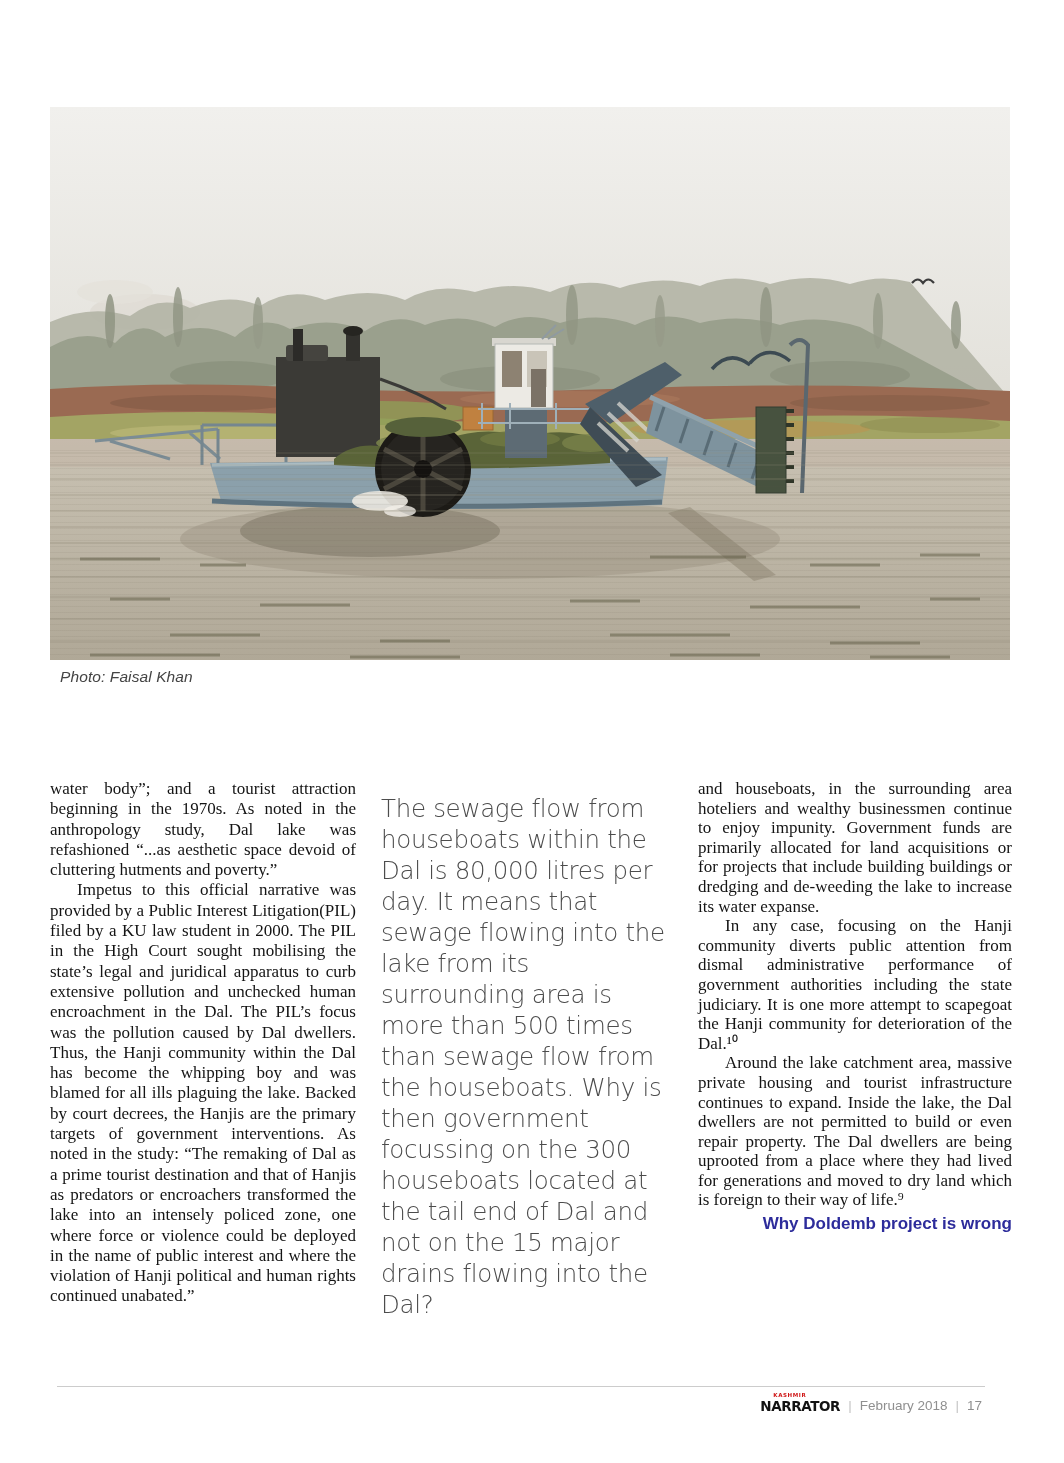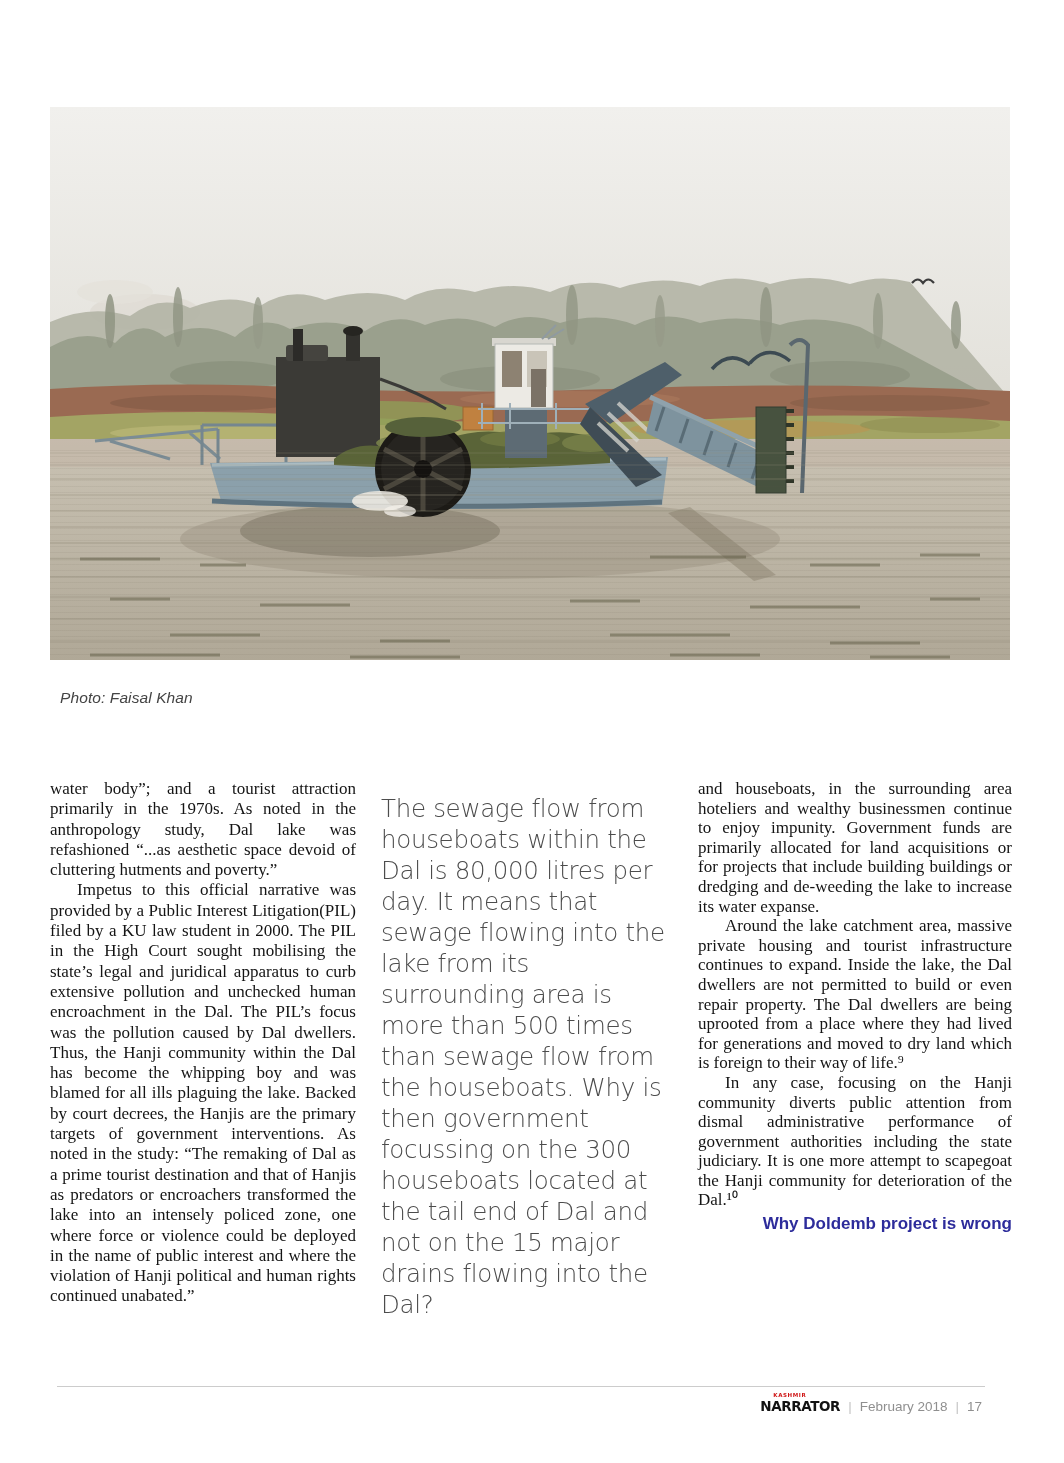--- a/index.html
+++ b/index.html
@@ -10,41 +10,41 @@
   .photo{position:absolute;left:50px;top:107px;width:960px;height:553px;overflow:hidden;}
   .photo svg{display:block;width:100%;height:100%;}
   .ripple-overlay{position:absolute;left:0;top:62%;width:100%;height:38%;
      background:repeating-linear-gradient(180deg, rgba(90,82,66,.07) 0 1px, rgba(0,0,0,0) 1px 6px);
      pointer-events:none;}
 
   
   .caption-block{position:absolute;left:60px;top:666px;
      font-family:"Liberation Sans",sans-serif;color:#3a3a3a;
      font-size:15.5px;line-height:21px;letter-spacing:.1px;}
-  .credit{font-style:italic;color:#444;margin-top:21px;}
+  .credit{font-style:italic;color:#444;}
 
   
   .columns{position:absolute;left:50px;top:779px;width:966px;display:flex;gap:25px;}
   .col-serif{font-size:17px;text-align:justify;color:#141414;
      -webkit-hyphens:auto;hyphens:auto;}
   .col-serif p{margin:0;text-indent:27px;}
   .col-serif p.noindent{text-indent:0;}
   .col1{width:306px;line-height:20.3px;}
   .col3{width:314px;line-height:19.6px;}
 
   .pullquote{width:292px;box-sizing:border-box;padding-top:14px;
      font-family:"DejaVu Sans","Liberation Sans",sans-serif;font-weight:200;
      font-size:24.5px;line-height:31px;color:#4c4c4c;letter-spacing:-.3px;}
 
   .section-heading{font-family:"Liberation Sans",sans-serif;font-weight:bold;
      color:#2d2c9b;font-size:17px;line-height:21px;margin:3px 0 2px;text-align:right;}
 
   
   .footer-rule{position:absolute;left:57px;top:1386px;width:928px;height:1px;background:#cccccc;}
-  .footer{position:absolute;top:1398px;right:82px;display:flex;align-items:center;gap:8px;
+  .footer{position:absolute;top:1398px;right:82px;display:flex;align-items:flex-start;gap:8px;
      font-family:"Liberation Sans",sans-serif;font-size:13.5px;color:#8f8f8f;}
   .logo{position:relative;display:inline-block;color:#121212;font-weight:bold;
      font-family:"DejaVu Sans",sans-serif;font-size:13.5px;letter-spacing:-.4px;}
   .logo-super{position:absolute;top:-5px;left:13px;font-size:5.5px;line-height:5.5px;
      color:#cf1717;letter-spacing:.6px;font-weight:bold;}
   .sep{color:#c4c4c4;}
 </style>
 </head>
 <body>
 
@@ -193,30 +193,30 @@
     <div class="ripple-overlay"></div>
   </div>
 
   <div class="caption-block">
     <div class="credit">Photo: Faisal Khan</div>
   </div>
 
   <div class="columns">
 
     <div class="col-serif col1">
-      <p class="noindent">water body”; and a tourist attraction primarily in the 1970s. As noted in the anthropology study, Dal lake was refashioned “...as aesthetic space devoid of cluttering hutments and poverty.”</p>
+      <p class="noindent">water body”; and a tourist attraction beginning in the 1970s. As noted in the anthropology study, Dal lake was refashioned “...as aesthetic space devoid of cluttering hutments and poverty.”</p>
       <p>Impetus to this official narrative was provided by a Public Interest Litigation(PIL) filed by a KU law student in 2000. The PIL in the High Court sought mobilising the state’s legal and juridical apparatus to curb extensive pollution and unchecked human encroachment in the Dal. The PIL’s focus was the pollution caused by Dal dwellers. Thus, the Hanji community within the Dal has become the whipping boy and was blamed for all ills plaguing the lake. Backed by court decrees, the Hanjis are the primary targets of government interventions. As noted in the study: “The remaking of Dal as a prime tourist destination and that of Hanjis as predators or encroachers transformed the lake into an intensely policed zone, one where force or violence could be deployed in the name of public interest and where the violation of Hanji political and human rights continued unabated.”</p>
     </div>
 
     <div class="pullquote">The sewage flow from houseboats within the Dal is 80,000 litres per day. It means that sewage flowing into the lake from its surrounding area is more than 500 times than sewage flow from the houseboats. Why is then government focussing on the 300 houseboats located at the tail end of Dal and not on the 15 major drains flowing into the Dal?</div>
 
     <div class="col-serif col3">
       <p class="noindent">and houseboats, in the surrounding area hoteliers and wealthy businessmen continue to enjoy impunity. Government funds are primarily allocated for land acquisitions or for projects that include building buildings or dredging and de-weeding the lake to increase its water expanse.</p>
+      <p>In any case, focusing on the Hanji community diverts public attention from dismal administrative performance of government authorities including the state judiciary. It is one more attempt to scapegoat the Hanji community for deterioration of the Dal.¹⁰</p>
       <p>Around the lake catchment area, massive private housing and tourist infrastructure continues to expand. Inside the lake, the Dal dwellers are not permitted to build or even repair property. The Dal dwellers are being uprooted from a place where they had lived for generations and moved to dry land which is foreign to their way of life.⁹</p>
-      <p>In any case, focusing on the Hanji community diverts public attention from dismal administrative performance of government authorities including the state judiciary. It is one more attempt to scapegoat the Hanji community for deterioration of the Dal.¹⁰</p>
       <h3 class="section-heading">Why Doldemb project is wrong</h3>
     </div>
 
   </div>
 
   <div class="footer-rule"></div>
   <div class="footer">
     <span class="logo">
       <span class="logo-super">KASHMIR</span>
       <span class="logo-main">NARRATOR</span>

